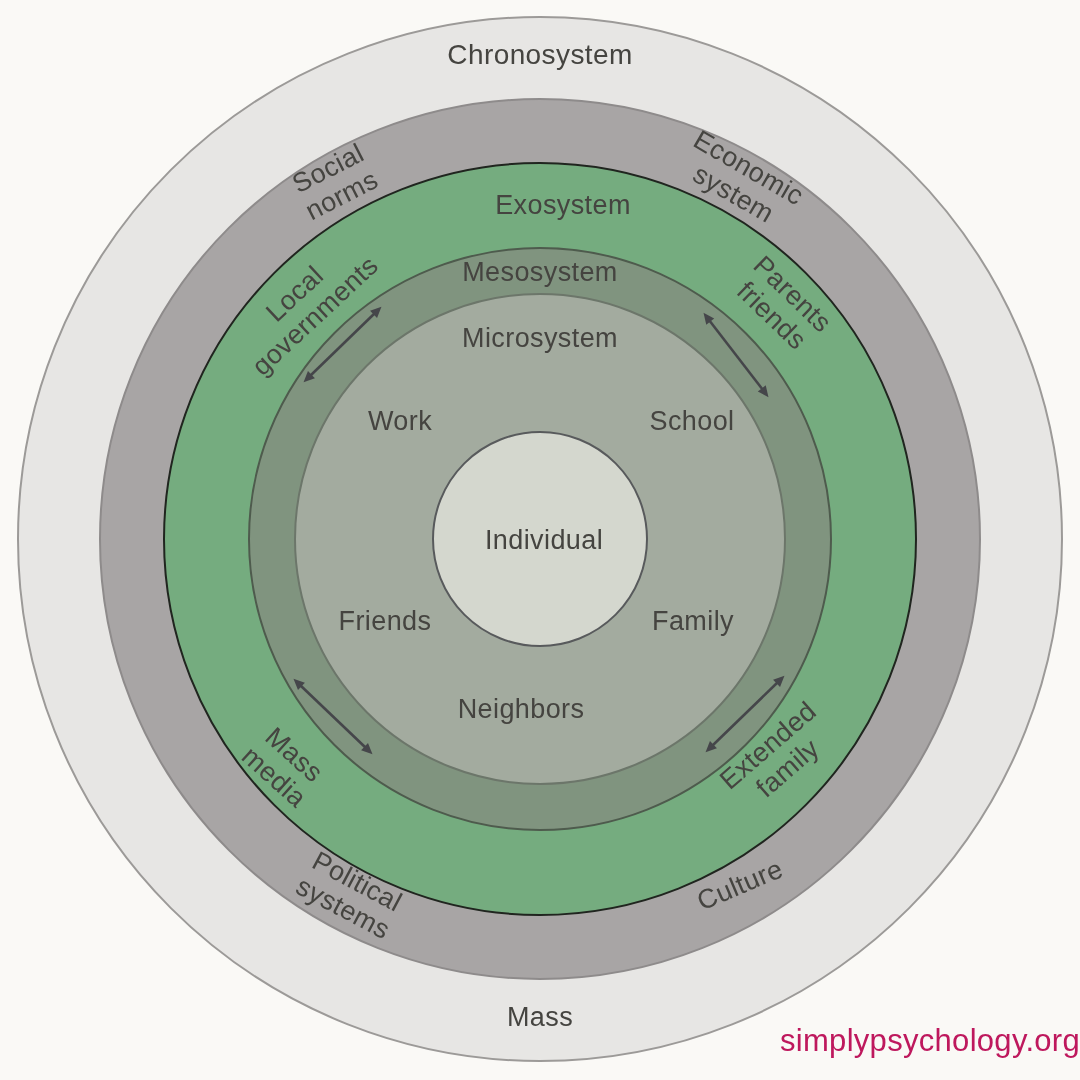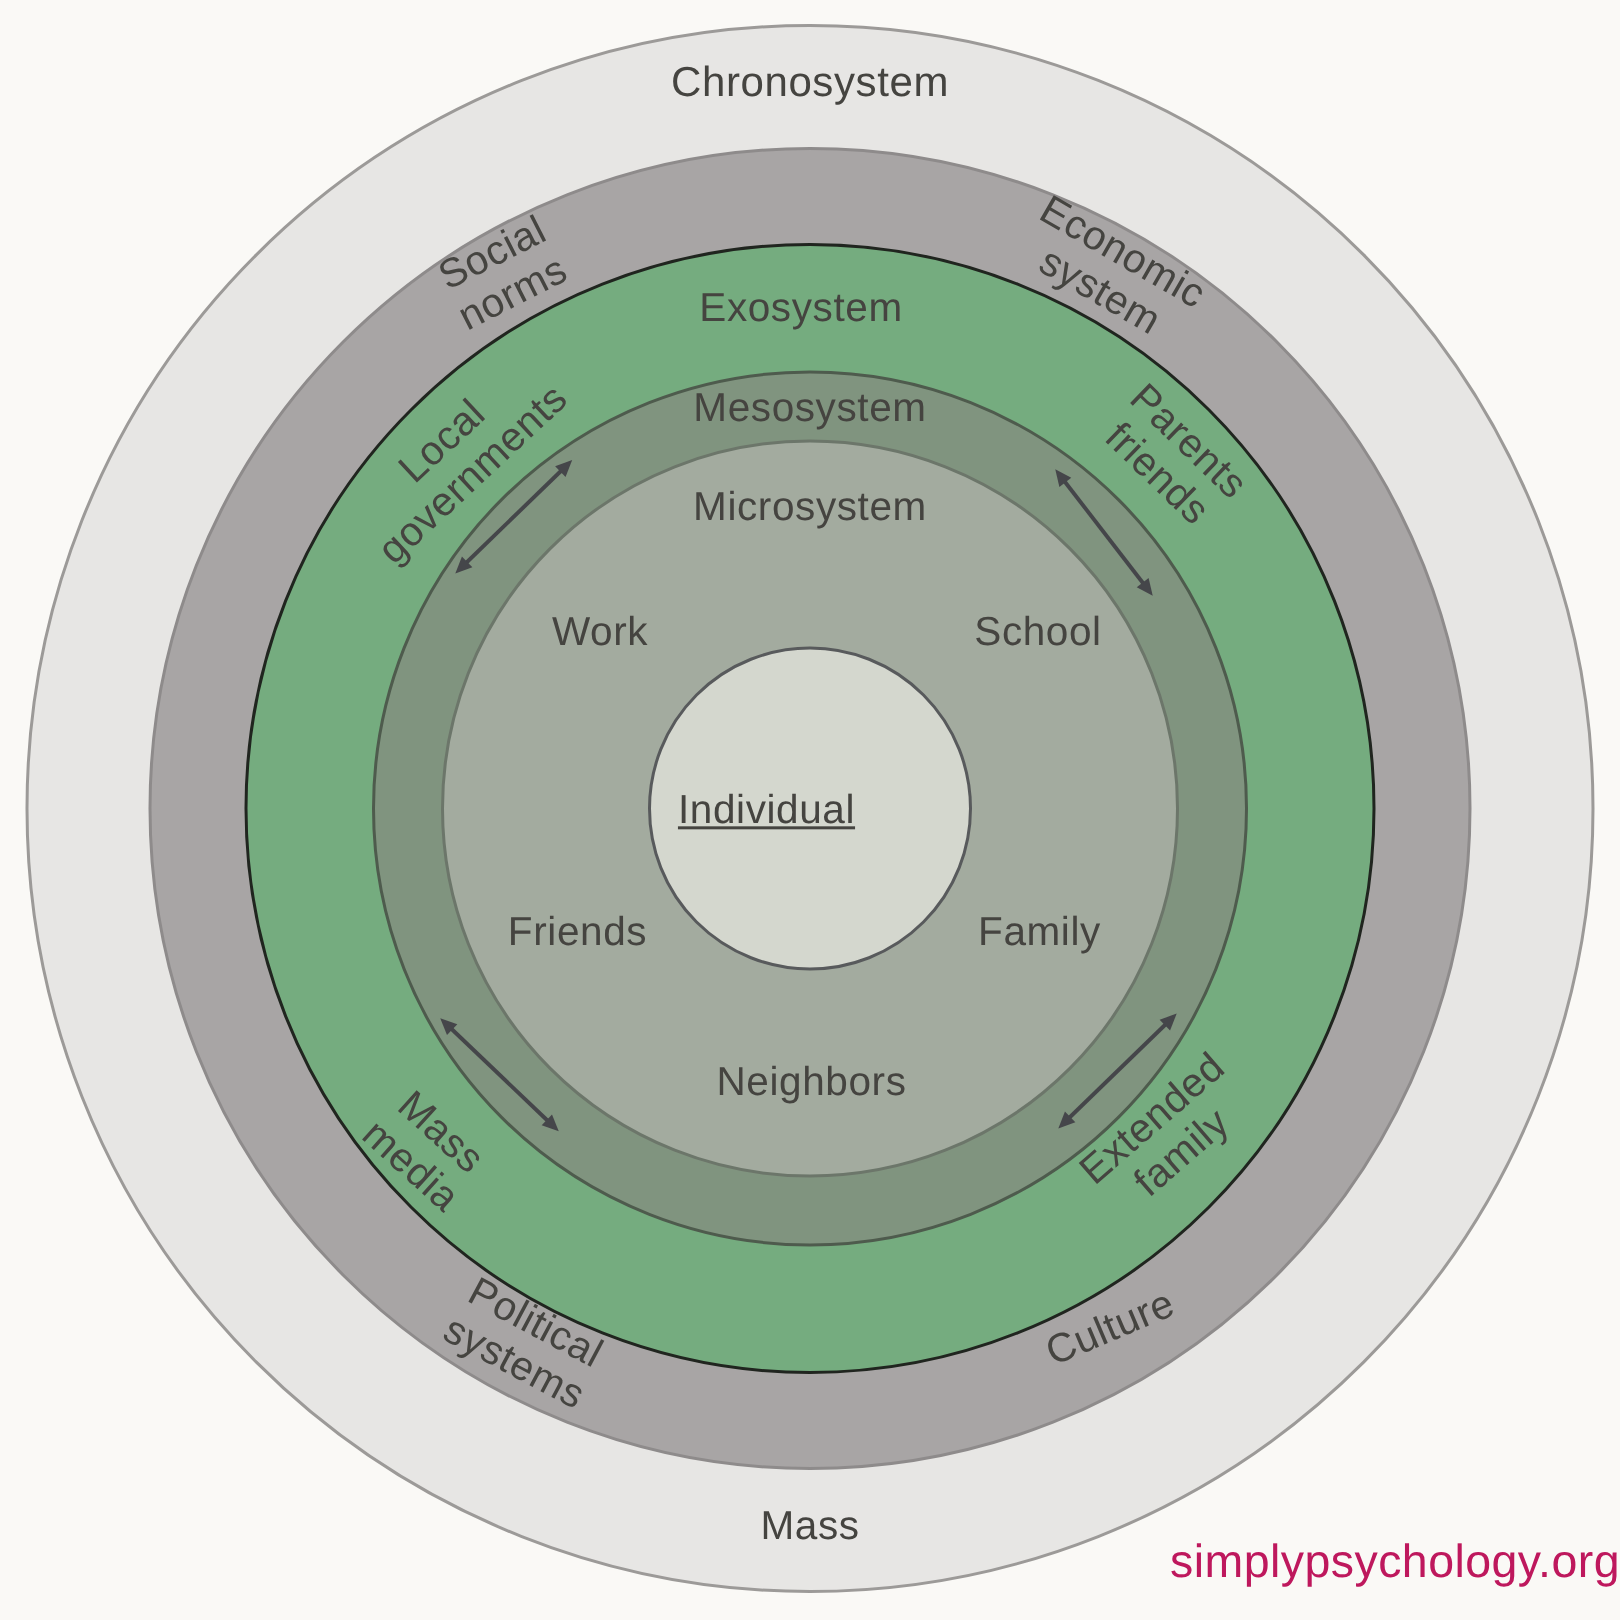--- a/index.html
+++ b/index.html
@@ -61,24 +61,24 @@
         <path d="M1,1 L12,6 L1,11 Z" fill="#45464a"></path>
       </marker>
     </defs>
     <line x1="310" y1="376" x2="375" y2="313" stroke="#45464a" stroke-width="2.6" marker-start="url(#arrow)" marker-end="url(#arrow)"></line>
     <line x1="709" y1="320" x2="763" y2="390" stroke="#45464a" stroke-width="2.6" marker-start="url(#arrow)" marker-end="url(#arrow)"></line>
     <line x1="300" y1="685" x2="366" y2="748" stroke="#45464a" stroke-width="2.6" marker-start="url(#arrow)" marker-end="url(#arrow)"></line>
     <line x1="712" y1="746" x2="778" y2="682" stroke="#45464a" stroke-width="2.6" marker-start="url(#arrow)" marker-end="url(#arrow)"></line>
   </svg>
 
   <div class="lbl big" style="left:540px; top:55px;">Chronosystem</div>
-  <div class="lbl" style="left:534px; top:205px;">Exosystem</div>
+  <div class="lbl" style="left:563px; top:205px;">Exosystem</div>
   <div class="lbl" style="left:540px; top:272px;">Mesosystem</div>
   <div class="lbl" style="left:540px; top:322px;margin-top:16px;">Microsystem</div>
-  <div class="lbl" style="left:511px; top:540px;text-decoration:underline;">Individual</div>
+  <div class="lbl" style="left:544px; top:540px;">Individual</div>
 
   <div class="lbl" style="left:540px; top:1017px;">Mass</div>
 
   <div class="lbl rot" style="left:335px; top:182px; transform:translate(-50%,-50%) rotate(-27deg);">Social
 norms</div>
   <div class="lbl rot" style="left:741px; top:181px; transform:translate(-50%,-50%) rotate(30deg);">Economic
 system</div>
   <div class="lbl rot" style="left:350px; top:895px; transform:translate(-50%,-50%) rotate(28deg);">Political
 systems</div>
   <div class="lbl rot" style="left:740px; top:885px; transform:translate(-50%,-50%) rotate(-23deg);">Culture</div>
@@ -89,17 +89,17 @@
 friends</div>
   <div class="lbl rot" style="left:284px; top:766px; transform:translate(-50%,-50%) rotate(42deg);">Mass
 media</div>
   <div class="lbl rot" style="left:778px; top:757px; transform:translate(-50%,-50%) rotate(-41deg);">Extended
 family</div>
 
   <div class="lbl" style="left:400px; top:421px;">Work</div>
   <div class="lbl" style="left:692px; top:421px;">School</div>
   <div class="lbl" style="left:385px; top:621px;">Friends</div>
   <div class="lbl" style="left:693px; top:621px;">Family</div>
-  <div class="lbl" style="left:541px; top:709px;margin-top:12px;">Neighbors</div>
+  <div class="lbl" style="left:521px; top:709px;">Neighbors</div>
 
   <div class="credit" style="left:930px; top:1041px;">simplypsychology.org</div>
 
 </div>
 
 </body></html>

